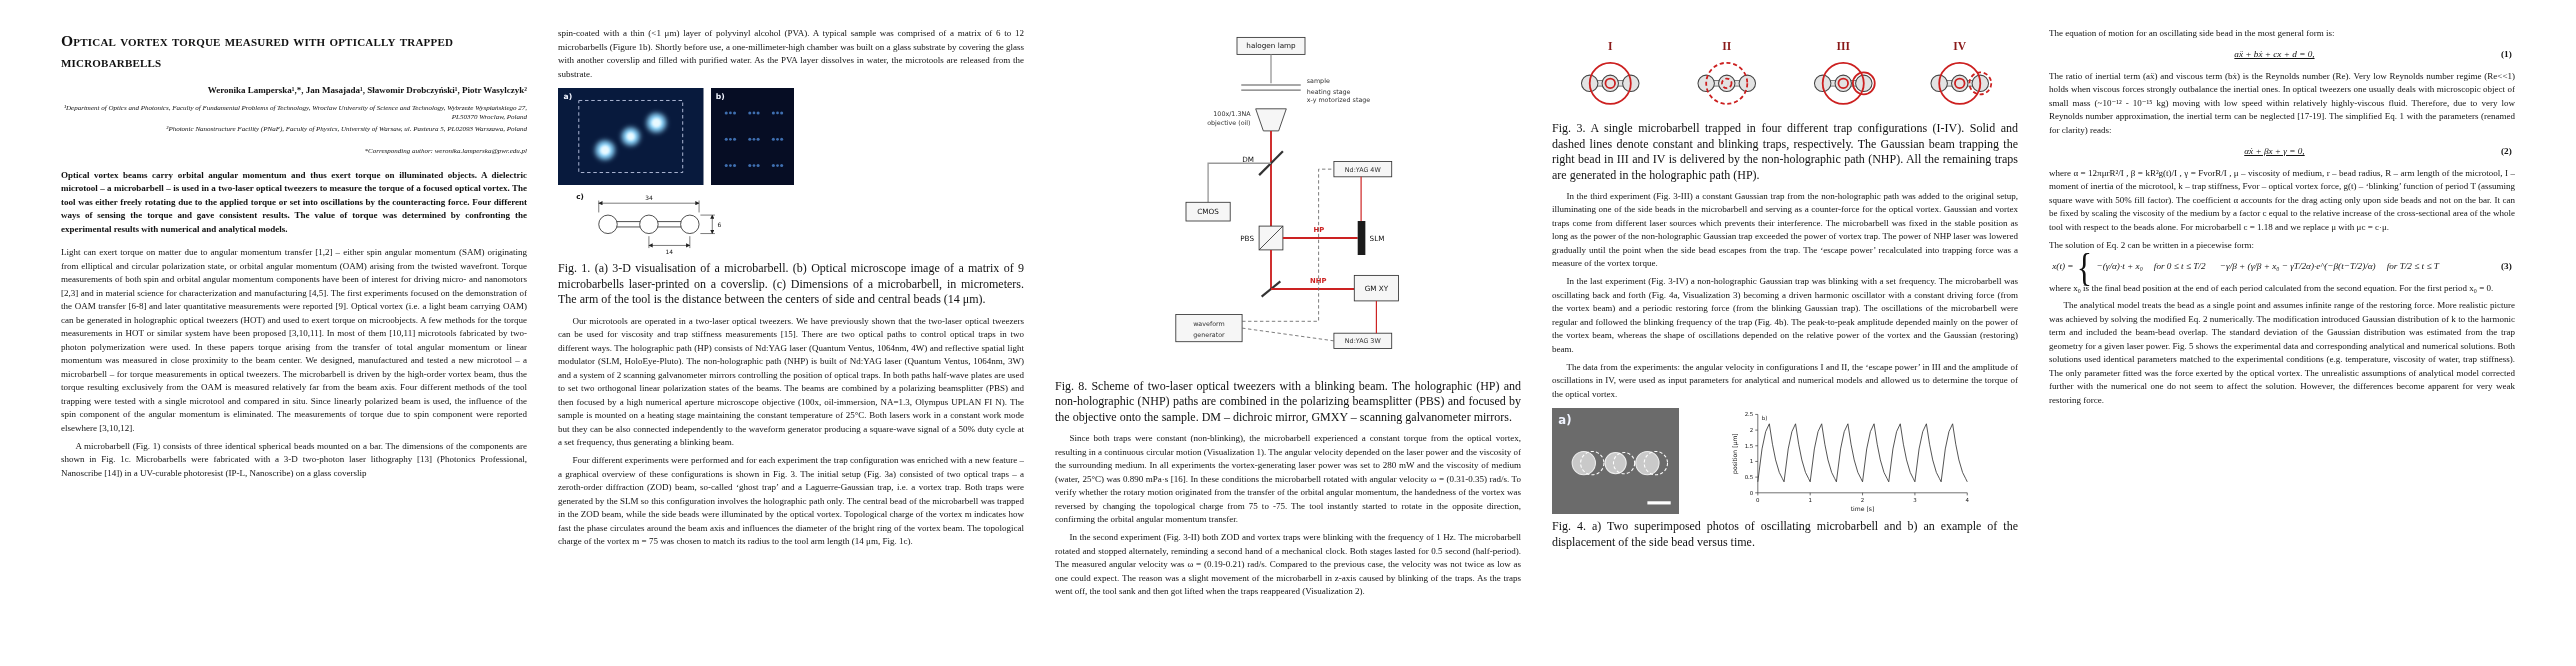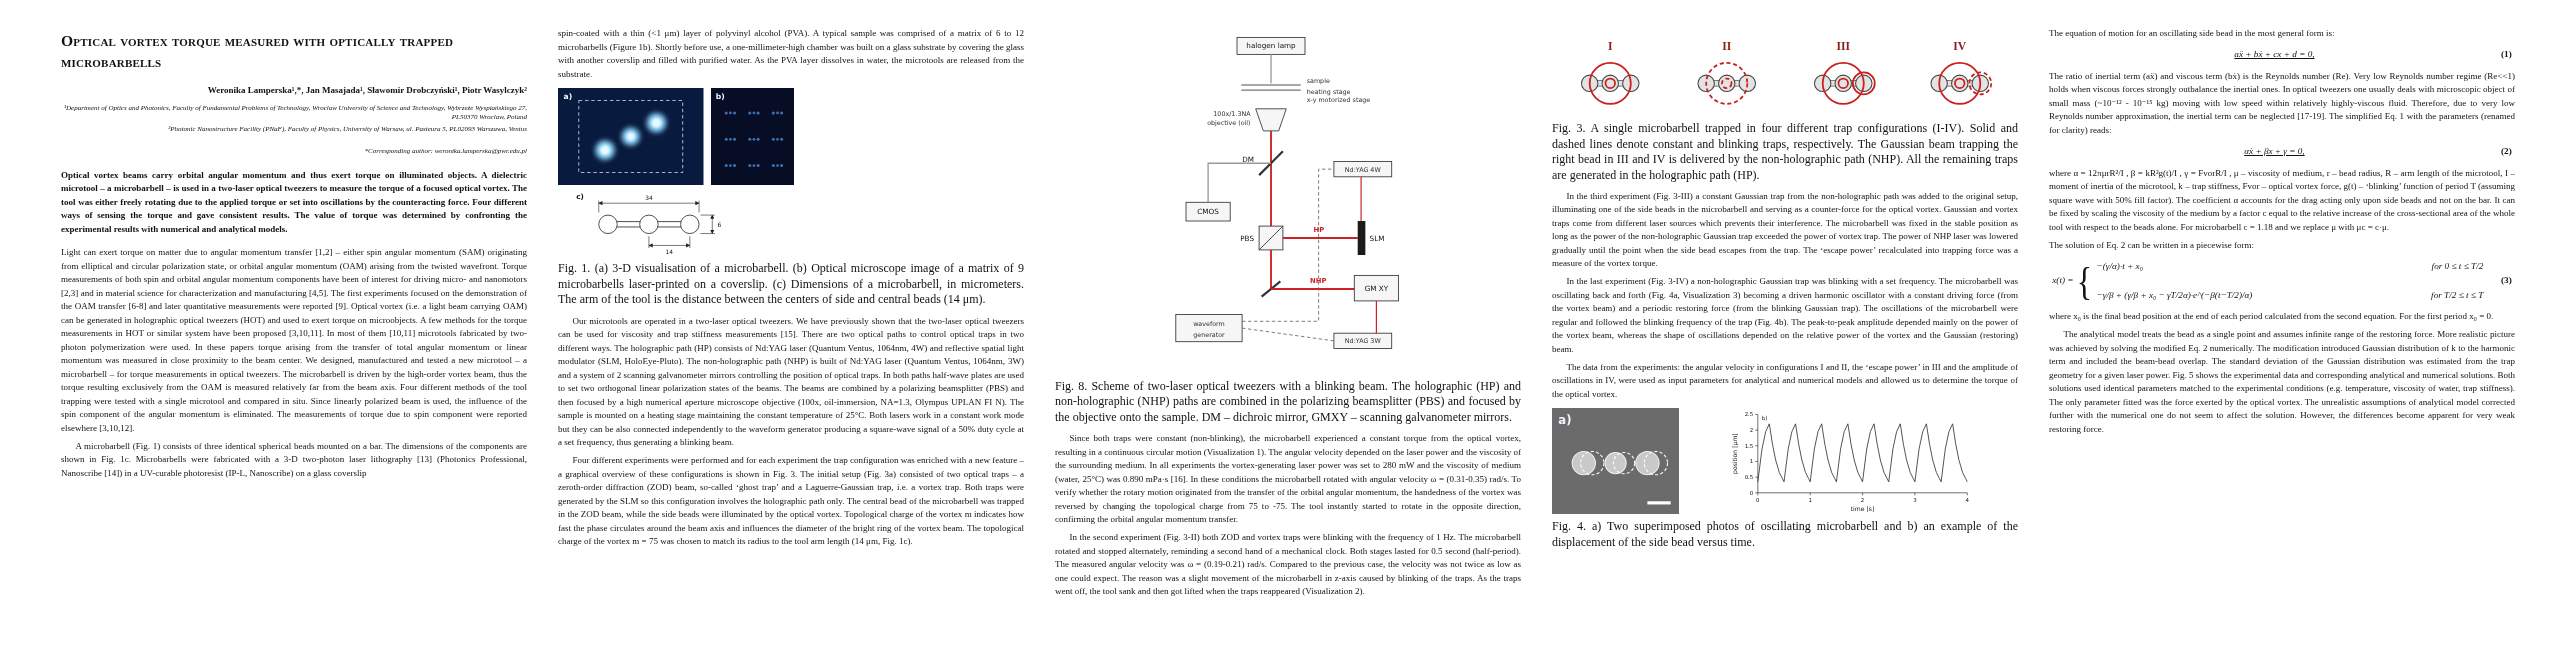--- a/index.html
+++ b/index.html
@@ -57,34 +57,34 @@
   .axis{stroke:#222;stroke-width:1;fill:none;}
   .tick{font:8.5px "DejaVu Sans",sans-serif;fill:#111;}
   .axlabel{font:9.5px "DejaVu Sans",sans-serif;fill:#111;}
   
   .equation{display:flex;align-items:center;margin:7.8px 3.3px;font-style:italic;font-size:9.2px;}
   .eq-expr{flex:1;text-align:center;text-decoration:underline;}
   .eq-num{font-style:normal;font-weight:bold;margin-left:4.4px;}
   .eq3{align-items:center;}
   .eq3-lhs{margin-right:3.3px;}
   .brace{font-size:32px;font-weight:200;line-height:0;transform:scaleY(1.25);margin-right:4.4px;font-style:normal;}
-  .cases{display:flex;flex-direction:column;gap:15px;flex:1;}
+  .cases{display:flex;flex-direction:row;gap:1px;flex:1;}
   .case{display:flex;align-items:baseline;gap:11px;}
   .case .cond{margin-left:auto;margin-right:13.3px;}
 </style>
 </head>
 <body>
 
 <div class="page">
 
   <section class="col">
     <h1 class="title">Optical vortex torque measured with optically trapped microbarbells</h1>
     <p class="authors">Weronika Lamperska¹,*, Jan Masajada¹, Sławomir Drobczyński¹, Piotr Wasylczyk²</p>
     <p class="affil">¹Department of Optics and Photonics, Faculty of Fundamental Problems of Technology, Wroclaw University of Science and Technology, Wybrzeże Wyspiańskiego 27, PL50370 Wroclaw, Poland</p>
-    <p class="affil">²Photonic Nanostructure Facility (PNaF), Faculty of Physics, University of Warsaw, ul. Pasteura 5, PL02093 Warszawa, Ventus</p>
+    <p class="affil">²Photonic Nanostructure Facility (PNaF), Faculty of Physics, University of Warsaw, ul. Pasteura 5, PL02093 Warszawa, Poland</p>
     <p class="affil corr">*Corresponding author: weronika.lamperska@pwr.edu.pl</p>
     <p class="abstract">Optical vortex beams carry orbital angular momentum and thus exert torque on illuminated objects. A dielectric microtool – a microbarbell – is used in a two-laser optical tweezers to measure the torque of a focused optical vortex. The tool was either freely rotating due to the applied torque or set into oscillations by the counteracting force. Four different ways of sensing the torque and gave consistent results. The value of torque was determined by confronting the experimental results with numerical and analytical models.</p>
     <p class="body noindent">Light can exert torque on matter due to angular momentum transfer [1,2] – either spin angular momentum (SAM) originating from elliptical and circular polarization state, or orbital angular momentum (OAM) arising from the twisted wavefront. Torque measurements of both spin and orbital angular momentum components have been of interest for driving micro- and nanomotors [2,3] and in material science for characterization and manufacturing [4,5]. The first experiments focused on the demonstration of the OAM transfer [6-8] and later quantitative measurements were reported [9]. Optical vortex (i.e. a light beam carrying OAM) can be generated in holographic optical tweezers (HOT) and used to exert torque on microobjects. A few methods for the torque measurements in HOT or similar system have been proposed [3,10,11]. In most of them [10,11] microtools fabricated by two-photon polymerization were used. In these papers torque arising from the transfer of total angular momentum or linear momentum was measured in close proximity to the beam center. We designed, manufactured and tested a new microtool – a microbarbell – for torque measurements in optical tweezers. The microbarbell is driven by the high-order vortex beam, thus the torque resulting exclusively from the OAM is measured relatively far from the beam axis. Four different methods of the tool trapping were tested with a single microtool and compared in situ. Since linearly polarized beam is used, the influence of the spin component of the angular momentum is eliminated. The measurements of torque due to spin component were reported elsewhere [3,10,12].</p>
     <p class="body">A microbarbell (Fig. 1) consists of three identical spherical beads mounted on a bar. The dimensions of the components are shown in Fig. 1c. Microbarbells were fabricated with a 3-D two-photon laser lithography [13] (Photonics Professional, Nanoscribe [14]) in a UV-curable photoresist (IP-L, Nanoscribe) on a glass coverslip</p>
   </section>
 
   <section class="col">
     <p class="body noindent">spin-coated with a thin (&lt;1 μm) layer of polyvinyl alcohol (PVA). A typical sample was comprised of a matrix of 6 to 12 microbarbells (Figure 1b). Shortly before use, a one-millimeter-high chamber was built on a glass substrate by covering the glass with another coverslip and filled with purified water. As the PVA layer dissolves in water, the microtools are released from the substrate.</p>
 
     <figure>

